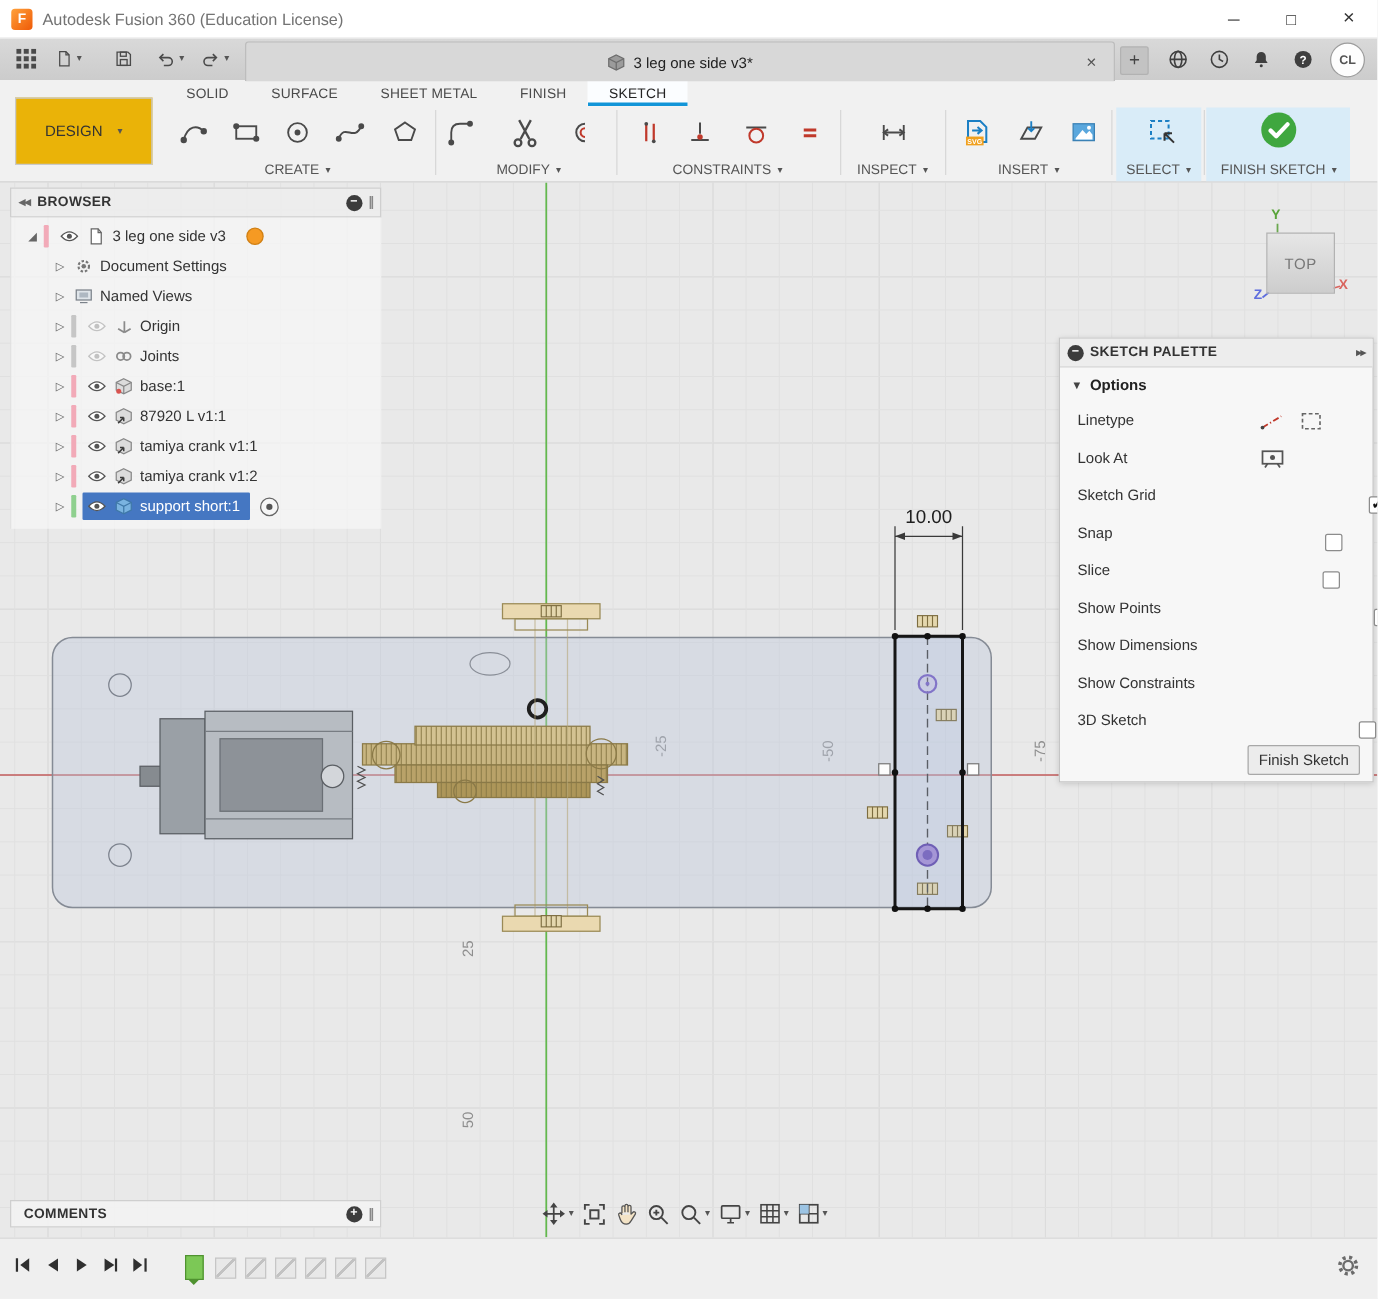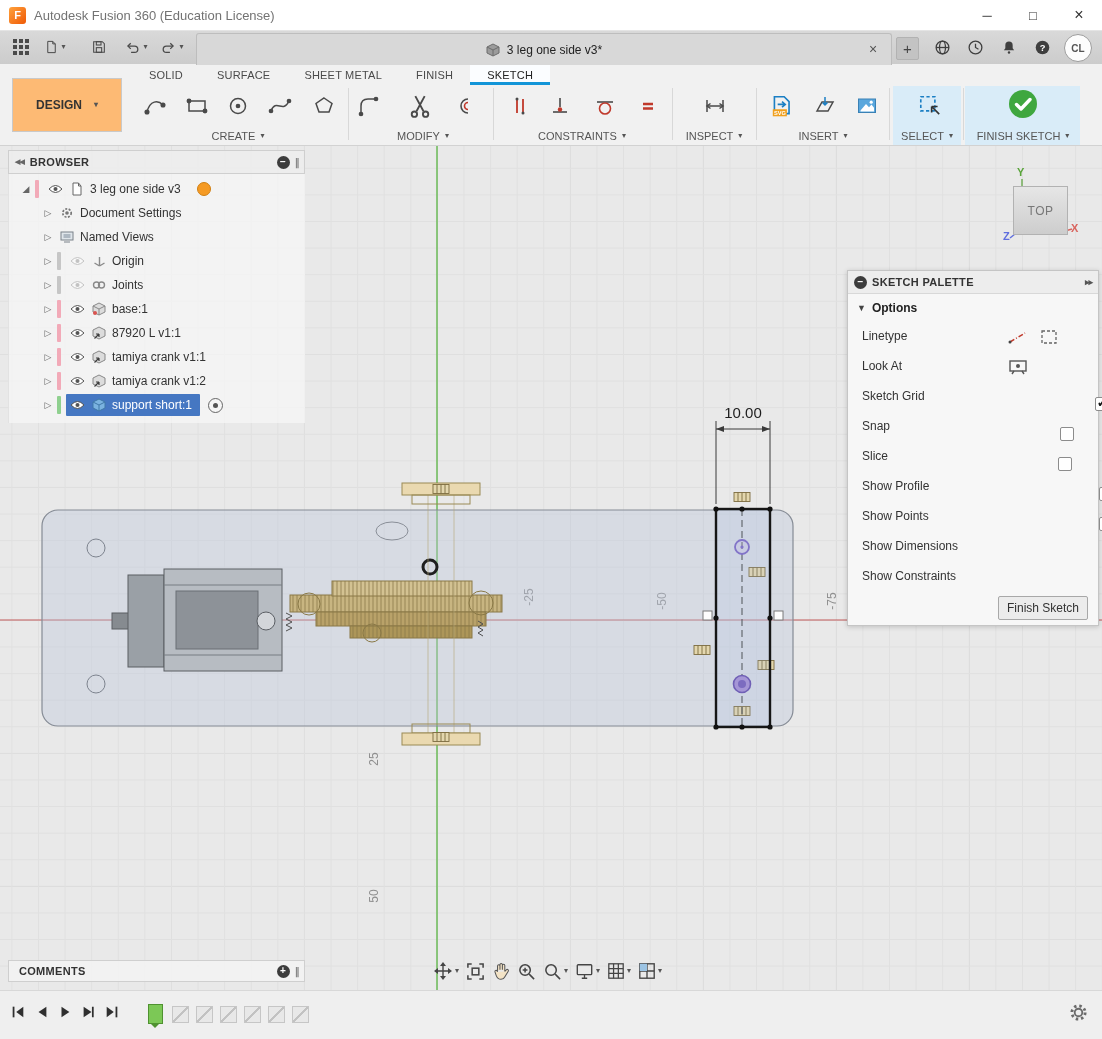--- a/index.html
+++ b/index.html
@@ -15,21 +15,21 @@
   .qbtn{position:absolute;top:3px;height:28px;display:flex;align-items:center;justify-content:center;color:#444;}
   .qbtn svg{display:block}
   .caret{font-size:8px;color:#555;margin-left:2px;line-height:1;}
   .doctab{position:absolute;left:196px;top:3px;width:694px;height:31px;background:#d8d8d8;border:1px solid #bdbdbd;border-bottom:none;border-radius:3px 3px 0 0;display:flex;align-items:center;justify-content:center;gap:7px;font-size:12px;color:#222;}
   .doctab .close{position:absolute;right:9px;top:6px;width:18px;height:18px;display:flex;align-items:center;justify-content:center;font-size:14px;color:#555;}
   .newtab{position:absolute;left:896px;top:7px;width:21px;height:21px;background:#c3c3c3;border:1px solid #b2b2b2;border-radius:2px;display:flex;align-items:center;justify-content:center;font-size:15px;color:#444;}
   .tbicon{position:absolute;top:7px;width:20px;height:20px;display:flex;align-items:center;justify-content:center;}
   .avatar{position:absolute;left:1064px;top:4px;width:26px;height:26px;border-radius:50%;background:#fdfdfd;border:1px solid #9d9d9d;display:flex;align-items:center;justify-content:center;font-size:10px;color:#555;font-weight:bold;}
   
   .ribbon{position:absolute;left:0;top:64px;width:1102px;height:81px;background:#f1f1f1;border-bottom:1px solid #d2d2d2;z-index:28;}
-  .designbtn{position:absolute;left:12px;top:14px;width:108px;height:52px;background:#fdba74;border:1px solid #c9c9c9;display:flex;align-items:center;justify-content:center;gap:10px;font-size:12px;color:#333;font-weight:bold;}
+  .designbtn{position:absolute;left:12px;top:14px;width:108px;height:52px;background:#eab308;border:1px solid #c9c9c9;display:flex;align-items:center;justify-content:center;gap:10px;font-size:12px;color:#333;font-weight:normal;}
   .rtabs{position:absolute;left:132px;top:0;height:21px;display:flex;}
   .rtab{padding:0 17px;font-size:11px;color:#4a4a4a;display:flex;align-items:center;letter-spacing:.2px;}
   .rtab.active{background:#fbfdff;box-shadow:inset 0 -3px 0 #1295d8;color:#222;}
   .hlblock{position:absolute;top:22px;height:59px;background:#d9ecf8;}
   .tool{position:absolute;top:26px;width:34px;height:32px;display:flex;align-items:center;justify-content:center;}
   .glabel{position:absolute;top:66px;transform:translateX(-50%);font-size:11px;color:#555;white-space:nowrap;display:flex;align-items:center;gap:3px;}
   .vdiv{position:absolute;top:24px;height:52px;width:1px;background:#d8d8d8;}
   .finish-circle{position:absolute;left:1007px;top:24px;width:32px;height:32px;}
   
   .canvas{position:absolute;left:0;top:145px;width:1102px;height:845px;background-color:#e9e9e9;
@@ -741,34 +741,34 @@
     </div>
     <div class="prow">
       <span>Snap</span>
       <span class="pctl cb"></span>
     </div>
     <div class="prow">
       <span>Slice</span>
       <span class="pctl cb"></span>
     </div>
     <div class="prow">
-      <span>Show Profile</span>
-      <span class="pctl cb checked"></span>
-    </div>
-    <div class="prow">
       <span>Show Points</span>
       <span class="pctl cb checked"></span>
     </div>
     <div class="prow">
       <span>Show Dimensions</span>
 
     </div>
     <div class="prow">
       <span>Show Constraints</span>
 
+    </div>
+    <div class="prow">
+      <span>3D Sketch</span>
+      <span class="pctl cb"></span>
     </div>
 
     <div class="pfoot">
       <div class="finishbtn">Finish Sketch</div>
     </div>
   </div>
 
   <div class="comments">
     <span>COMMENTS</span>
     <span class="hspacer"></span>

